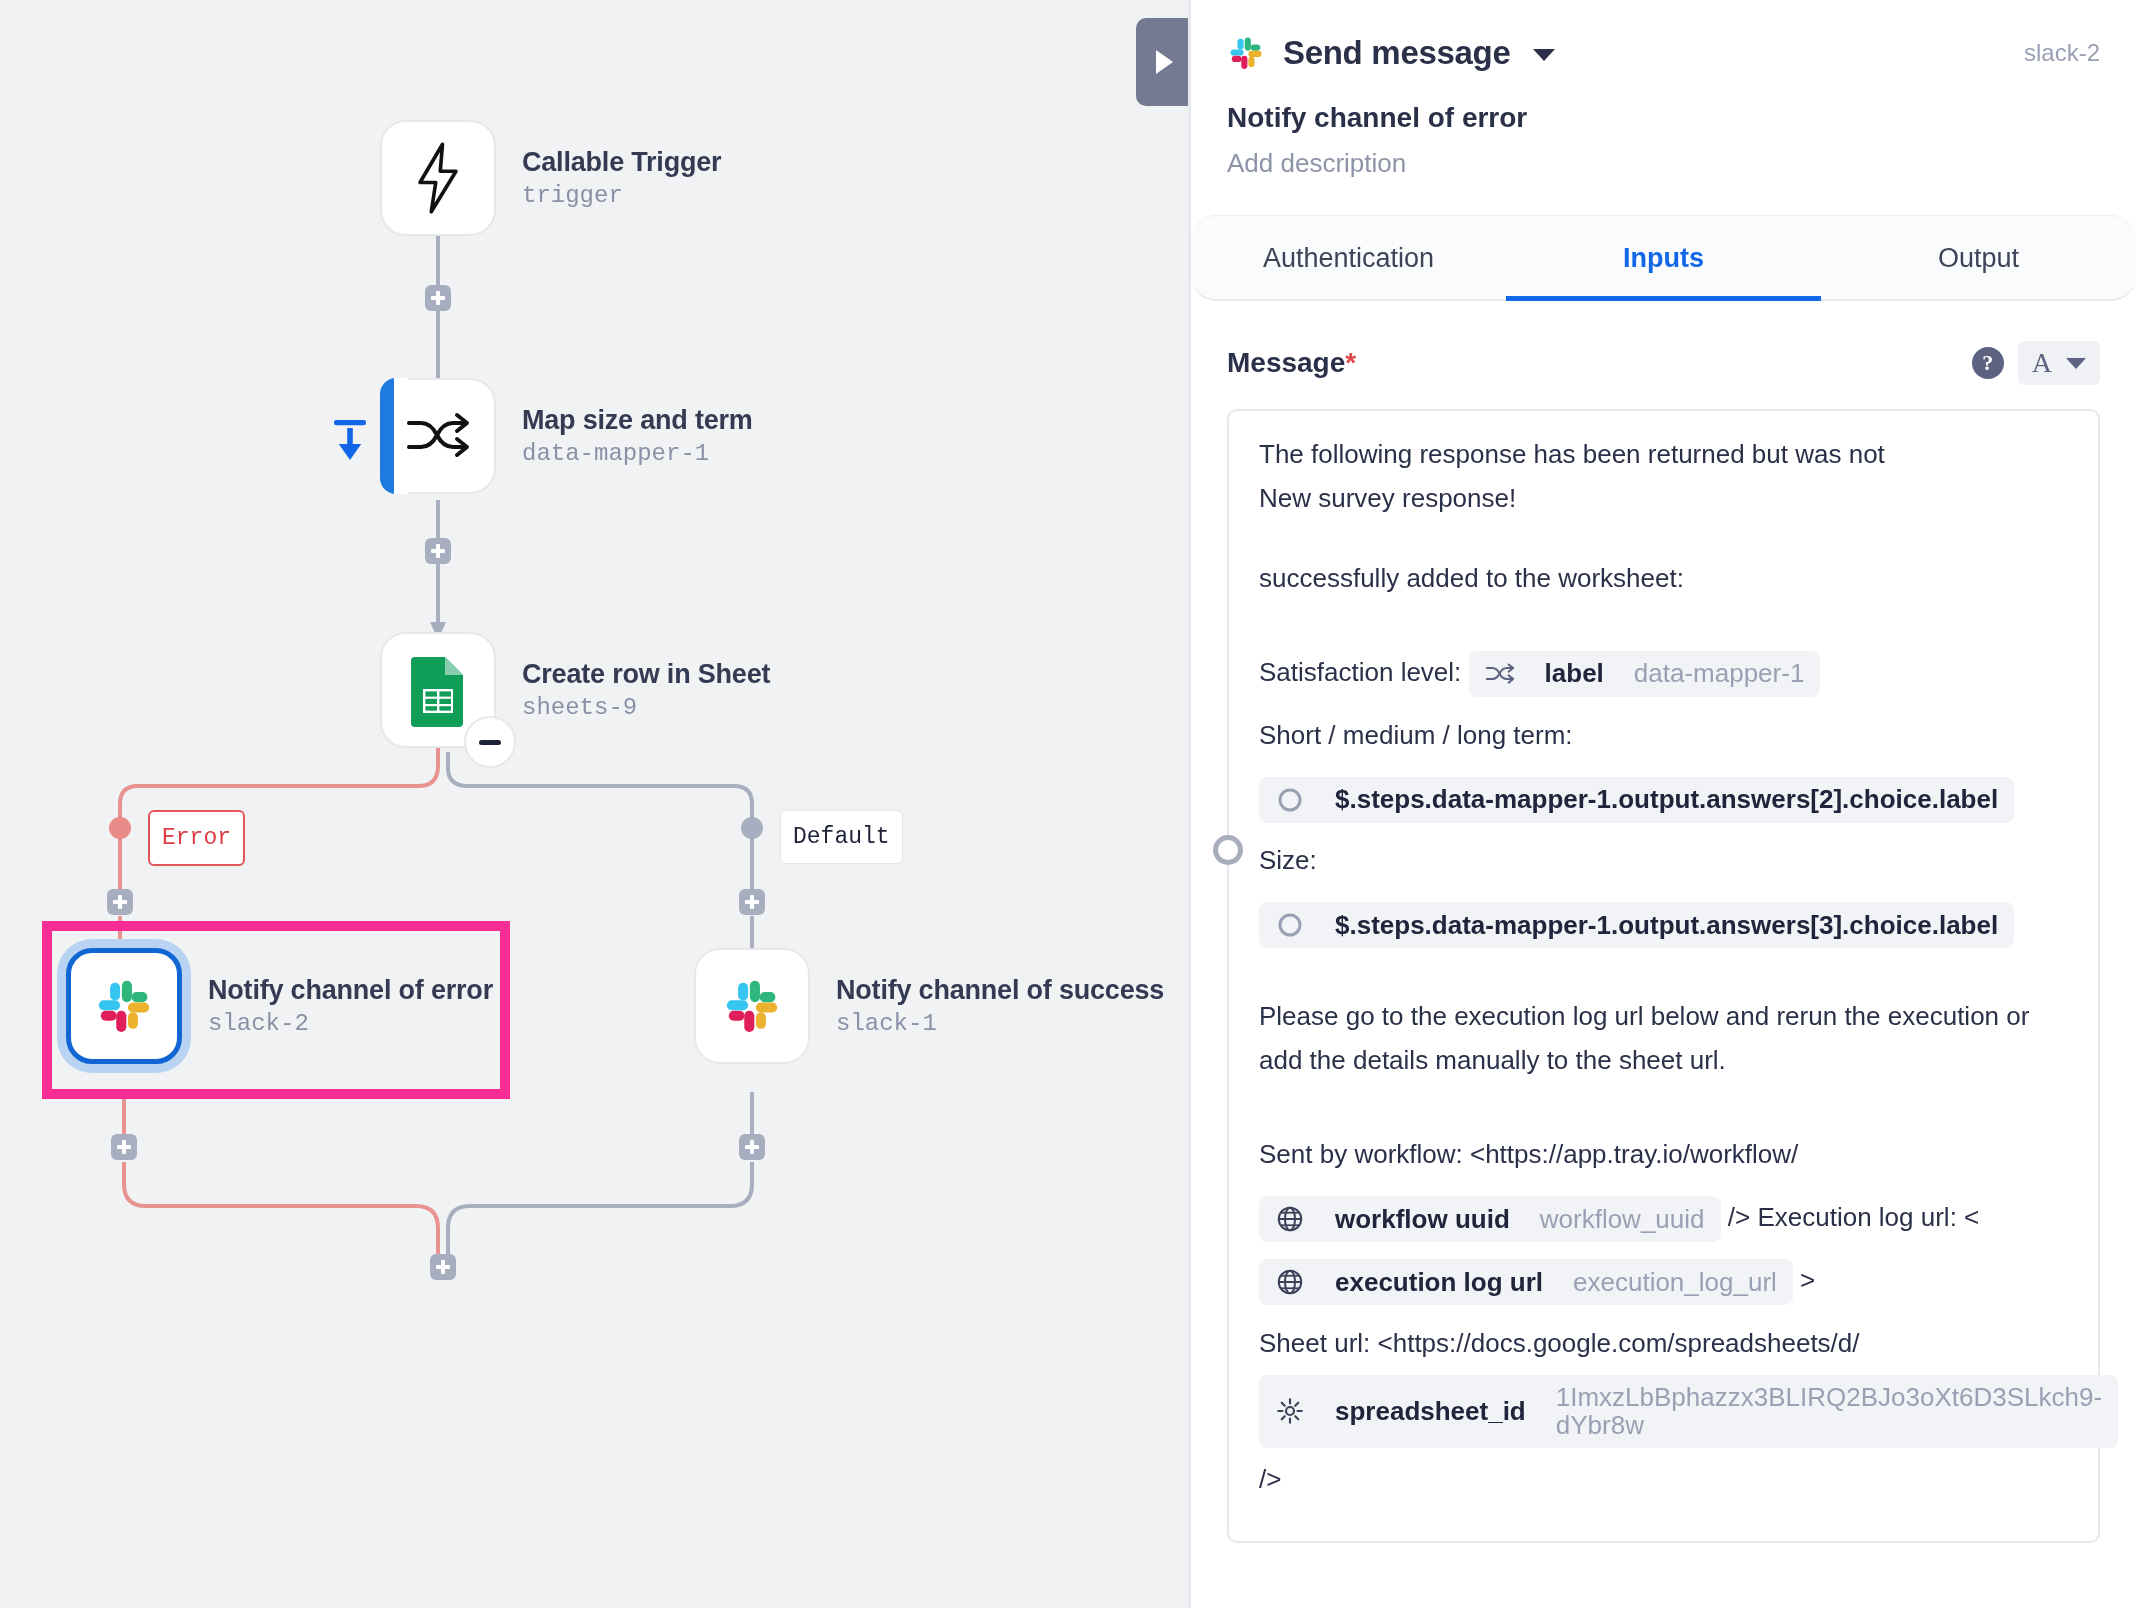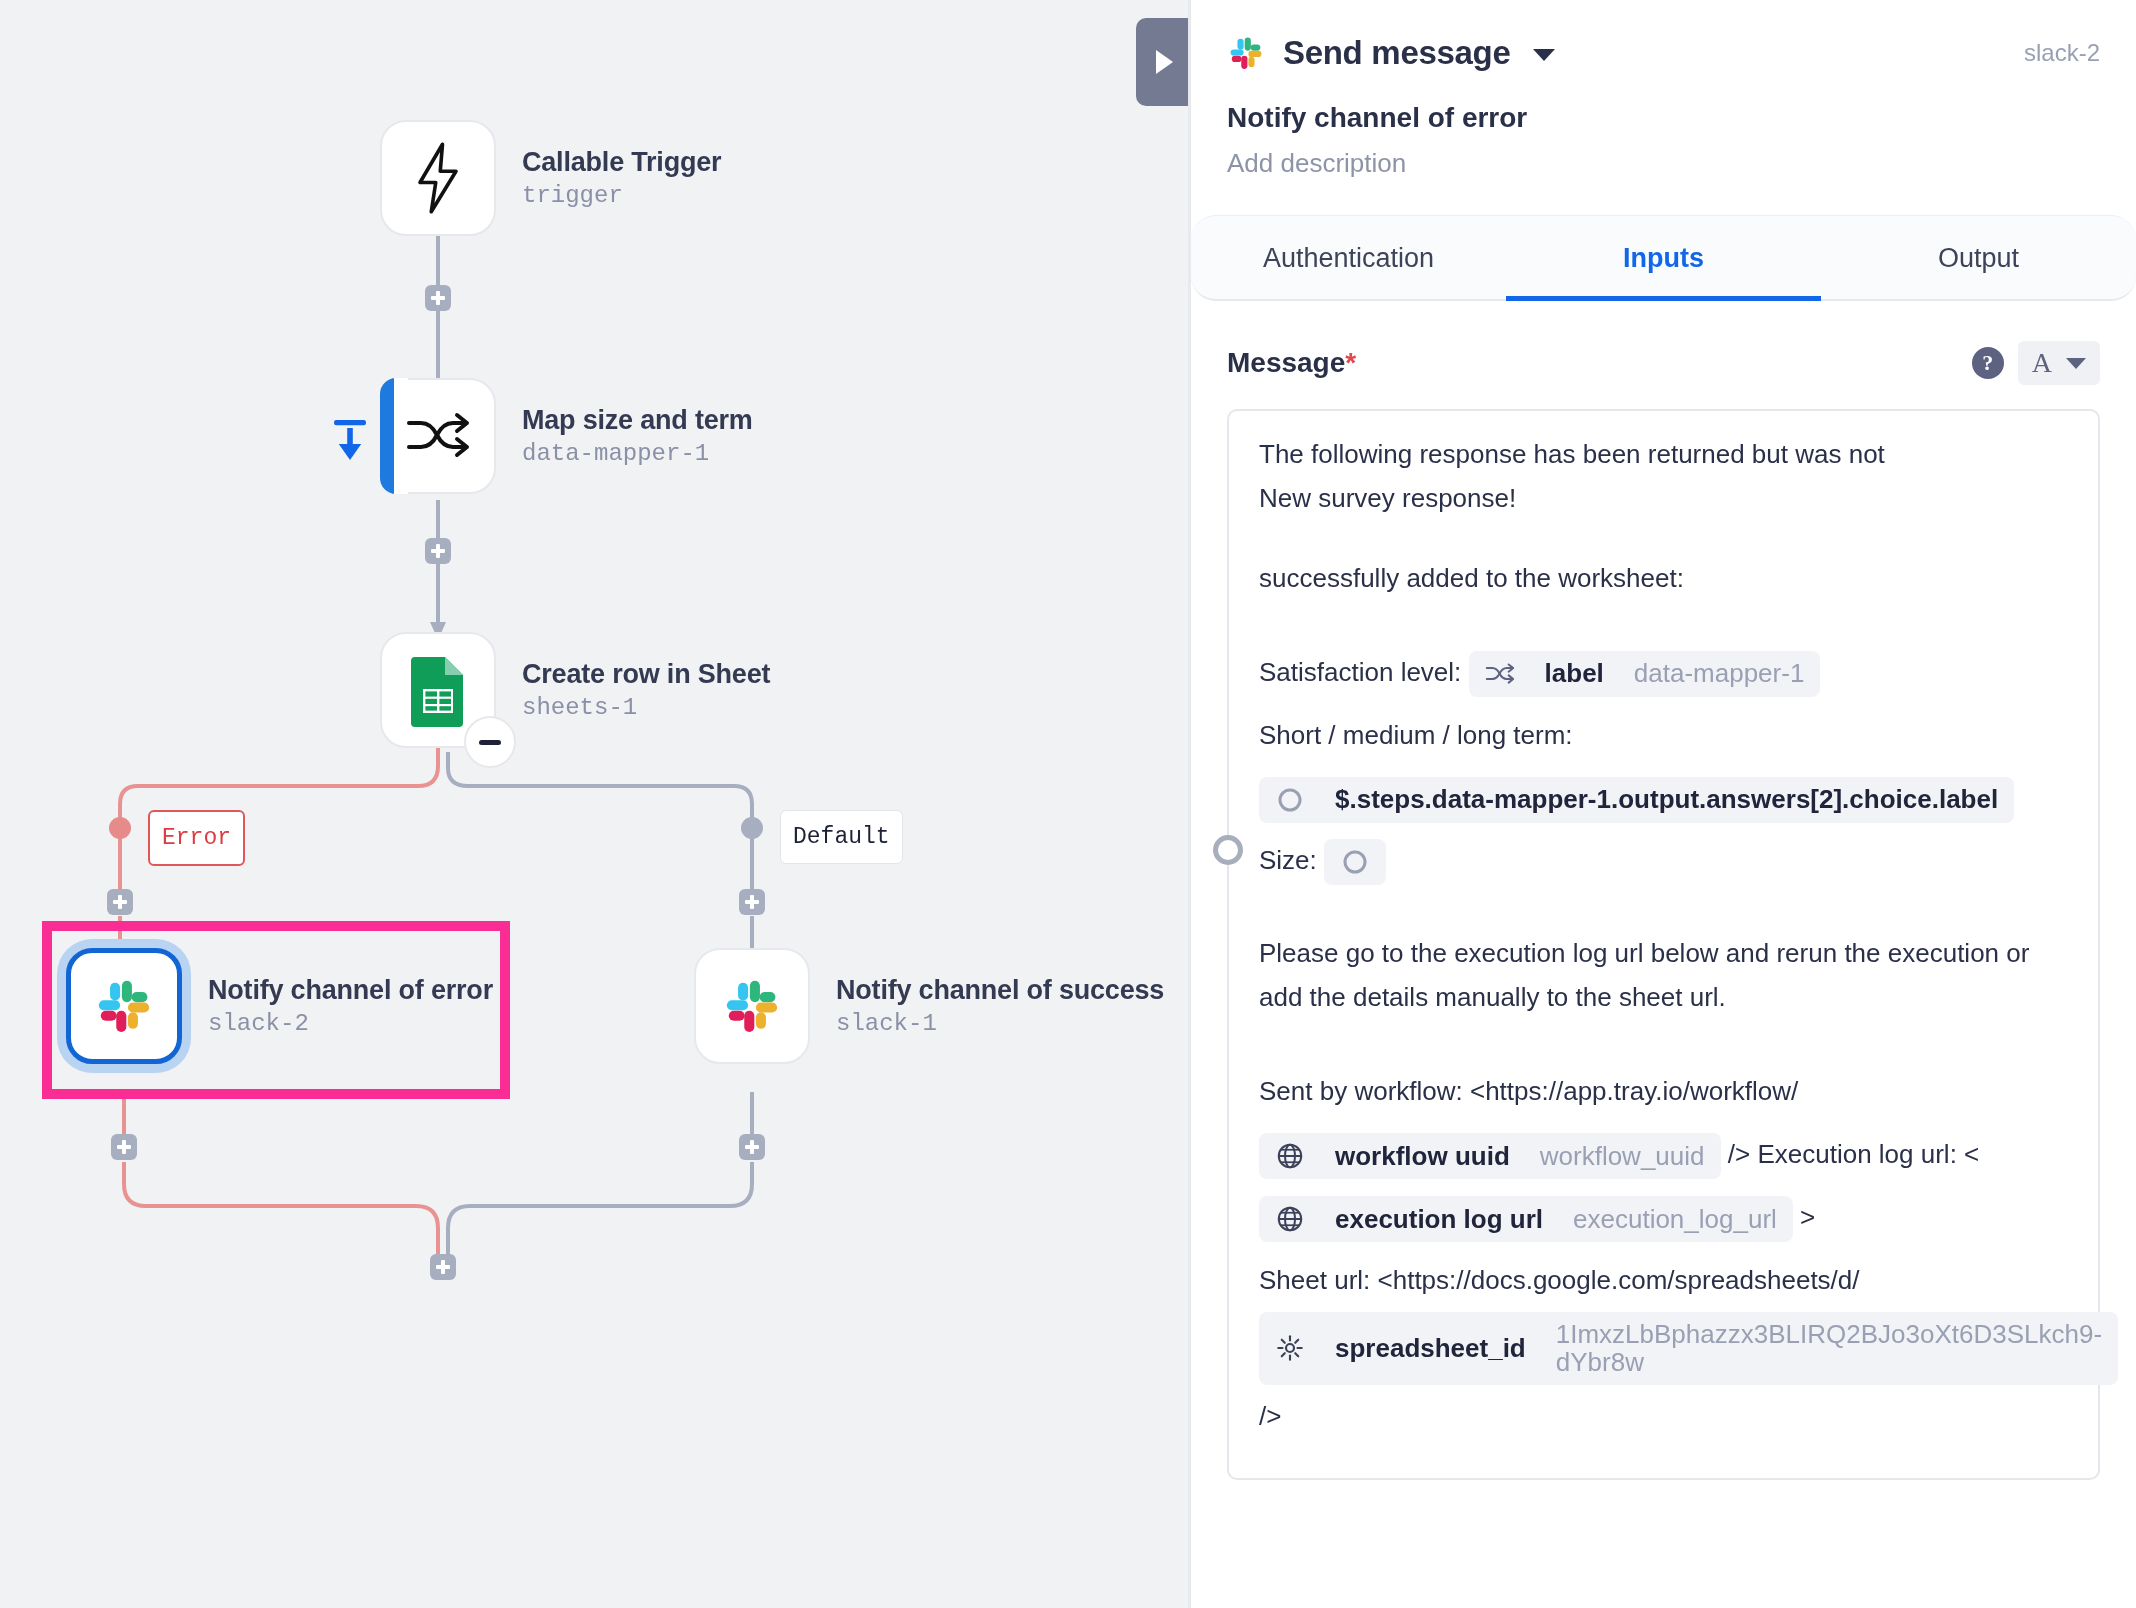--- a/index.html
+++ b/index.html
@@ -343,21 +343,21 @@
           <rect x="16.2" y="22.9" width="5.8" height="2.6" fill="#0f9d58"></rect>
           <rect x="9.2" y="26.6" width="5.8" height="2.2" fill="#0f9d58"></rect>
           <rect x="16.2" y="26.6" width="5.8" height="2.2" fill="#0f9d58"></rect>
         </svg>
         <div class="collapse-badge">
           <i></i>
         </div>
       </div>
       <div class="node-text">
         <div class="node-title">Create row in Sheet</div>
-        <div class="node-sub">sheets-1</div>
+        <div class="node-sub">sheets-9</div>
       </div>
     </div>
 
     <div class="branch-dot error" style="left:109px; top:817px;"></div>
     <div class="branch-label error" style="left:148px; top:810px;">Error</div>
     <div class="branch-dot default" style="left:741px; top:817px;"></div>
     <div class="branch-label default" style="left:780px; top:810px;">Default</div>
 
     <div class="plus" style="left:107px; top:889px;"></div>
     <div class="plus" style="left:739px; top:889px;"></div>
@@ -483,20 +483,21 @@
               <circle cx="12" cy="12" r="8" fill="none" stroke="#9aa0b4" stroke-width="2.4"></circle>
             </svg>
             <span class="chip-name">$.steps.data-mapper-1.output.answers[2].choice.label</span>
           </span>
 
           <span class="msg-seg">Size:</span>
           <span class="chip">
             <svg class="chip-ico" viewBox="0 0 24 24">
               <circle cx="12" cy="12" r="8" fill="none" stroke="#9aa0b4" stroke-width="2.4"></circle>
             </svg>
+            <span class="chip-name">$.steps.data-mapper-1.output.answers[3].choice.label</span>
           </span>
         </div>
 
         <div class="msg-line" style="margin-top:44px; margin-bottom:8px;">Please go to the execution log url below and rerun the execution or</div>
         <div class="msg-line msg-para">add the details manually to the sheet url.</div>
 
         <div class="msg-flow">
           <span class="msg-seg">Sent by workflow: &lt;https://app.tray.io/workflow/</span>
           <span class="chip">
             <svg class="chip-ico" viewBox="0 0 24 24">

